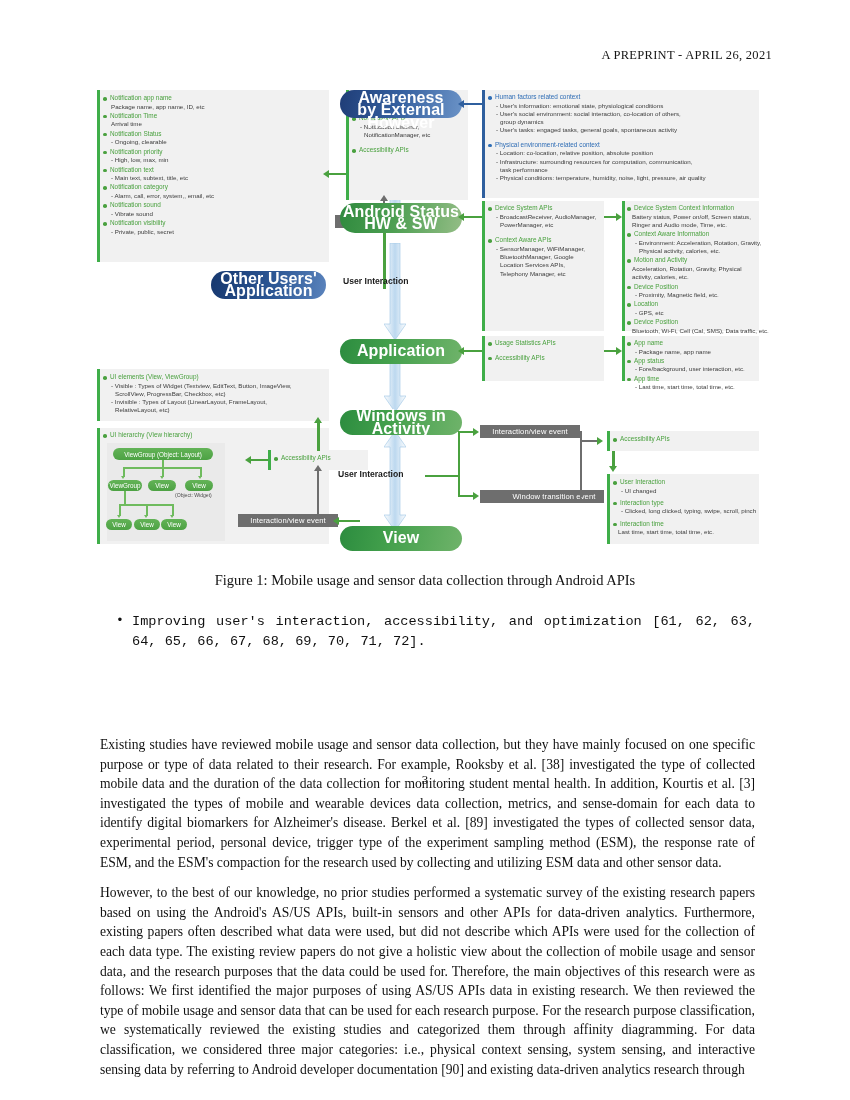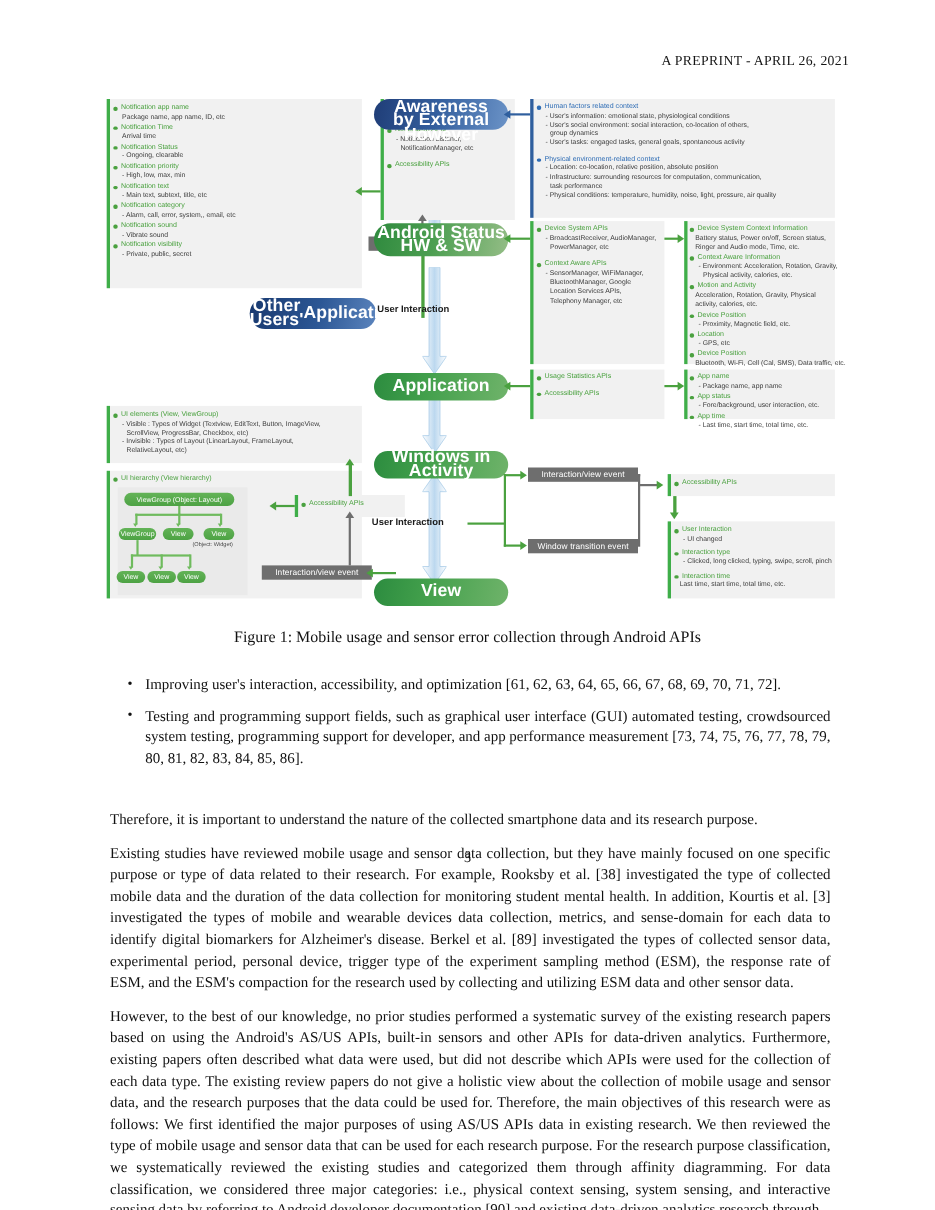--- a/index.html
+++ b/index.html
@@ -337,21 +337,21 @@
     <div class="node blue" style="left:245px; top:2px; width:122px; height:28px; flex-direction:column;">
       <span>Context-Awareness</span>
       <span>by External However</span>
     </div>
 
     <div class="node green" style="left:245px; top:115px; width:122px; height:30px; flex-direction:column;">
       <span>Android Status</span>
       <span>HW &amp; SW</span>
     </div>
 
-    <div class="node blue2" style="left:132px; top:183px; width:115px; height:28px; flex-direction:row;justify-content:space-between;">
+    <div class="node blue2" style="left:116px; top:183px; width:115px; height:28px; flex-direction:column;">
       <span>Other Users'</span>
       <span>Application</span>
     </div>
 
     <div class="node green-dark" style="left:245px; top:251px; width:122px; height:25px;">
       <span>Application</span>
     </div>
 
     <div class="node green-dark" style="left:245px; top:322px; width:122px; height:25px;">
       <span>Windows in Activity</span>
@@ -534,21 +534,21 @@
     <div class="arrowhead ah-up grey" style="left:219px; top:377px;"></div>
 
     <div class="conn" style="left:222px; top:333px; width:2.5px; height:30px;"></div>
     <div class="arrowhead ah-up" style="left:219px; top:329px;"></div>
 
     <div class="chip" style="left:143px; top:426px; width:100px; height:13px;">Interaction/view event</div>
     <div class="conn" style="left:243px; top:432px; width:22px; height:2px;"></div>
     <div class="arrowhead ah-left" style="left:238px; top:429px;"></div>
 
     <div class="chip" style="left:385px; top:337px; width:100px; height:13px;">Interaction/view event</div>
-    <div class="chip" style="left:385px; top:402px; width:100px; height:13px;">Window transition event</div>
+    <div class="chip" style="left:385px; top:402px; width:100px; height:13px;padding-left:24px;">Window transition event</div>
 
     <div class="conn" style="left:330px; top:387px; width:34px; height:2px;"></div>
     <div class="conn" style="left:363px; top:343px; width:2px; height:66px;"></div>
     <div class="conn" style="left:363px; top:343px; width:16px; height:2px;"></div>
     <div class="arrowhead ah-right" style="left:378px; top:340px;"></div>
     <div class="conn" style="left:363px; top:407px; width:16px; height:2px;"></div>
     <div class="arrowhead ah-right" style="left:378px; top:404px;"></div>
 
     <div class="conn grey" style="left:485px; top:343px; width:2px; height:66px;"></div>
     <div class="conn grey" style="left:485px; top:343px; width:2px; height:2px;"></div>
@@ -578,30 +578,28 @@
         <div class="sub">- Clicked, long clicked, typing, swipe, scroll, pinch</div>
         </div>
       <div class="grp">
           <div class="hd">Interaction time</div>
         <div class="sub" style="padding-left:5px;">Last time, start time, total time, etc.</div>
         </div>
     </div>
 
   </div>
 
-  <div class="fig-caption">Figure 1: Mobile usage and sensor error collection through Android APIs</div>
-
-  <div class="body-col" style="top:612px;">
+  <div class="fig-caption">Figure 1: Mobile usage and sensor data collection through Android APIs</div>
+
+  <div class="body-col" style="top:612px;font-family:Liberation Mono, monospace;">
     <ul class="bullets">
       <li>Improving user's interaction, accessibility, and optimization  [61, 62, 63, 64, 65, 66, 67, 68, 69, 70, 71, 72].</li>
-      <li>Testing and programming support fields, such as graphical user interface (GUI) automated testing, crowdsourced system testing, programming support for developer, and app performance measurement [73, 74, 75, 76, 77, 78, 79, 80, 81, 82, 83, 84, 85, 86].</li>
     </ul>
   </div>
 
   <div class="body-col" style="top:735px;">
-    <p class="para">Therefore, it is important to understand the nature of the collected smartphone data and its research purpose.</p>
     <p class="para">Existing studies have reviewed mobile usage and sensor data collection, but they have mainly focused on one specific purpose or type of data related to their research. For example, Rooksby et al.  [38] investigated the type of collected mobile data and the duration of the data collection for monitoring student mental health. In addition, Kourtis et al. [3] investigated the types of mobile and wearable devices data collection, metrics, and sense-domain for each data to identify digital biomarkers for Alzheimer's disease. Berkel et al.  [89] investigated the types of collected sensor data, experimental period, personal device, trigger type of the experiment sampling method (ESM), the response rate of ESM, and the ESM's compaction for the research used by collecting and utilizing ESM data and other sensor data.</p>
     <p class="para">However, to the best of our knowledge, no prior studies performed a systematic survey of the existing research papers based on using the Android's AS/US APIs, built-in sensors and other APIs for data-driven analytics. Furthermore, existing papers often described what data were used, but did not describe which APIs were used for the collection of each data type. The existing review papers do not give a holistic view about the collection of mobile usage and sensor data, and the research purposes that the data could be used for. Therefore, the main objectives of this research were as follows: We first identified the major purposes of using AS/US APIs data in existing research. We then reviewed the type of mobile usage and sensor data that can be used for each research purpose. For the research purpose classification, we systematically reviewed the existing studies and categorized them through affinity diagramming. For data classification, we considered three major categories: i.e., physical context sensing, system sensing, and interactive sensing data by referring to Android developer documentation  [90] and existing data-driven analytics research through</p>
   </div>
 
   <div class="page-number">3</div>
 
 </div>
 
 </body></html>

